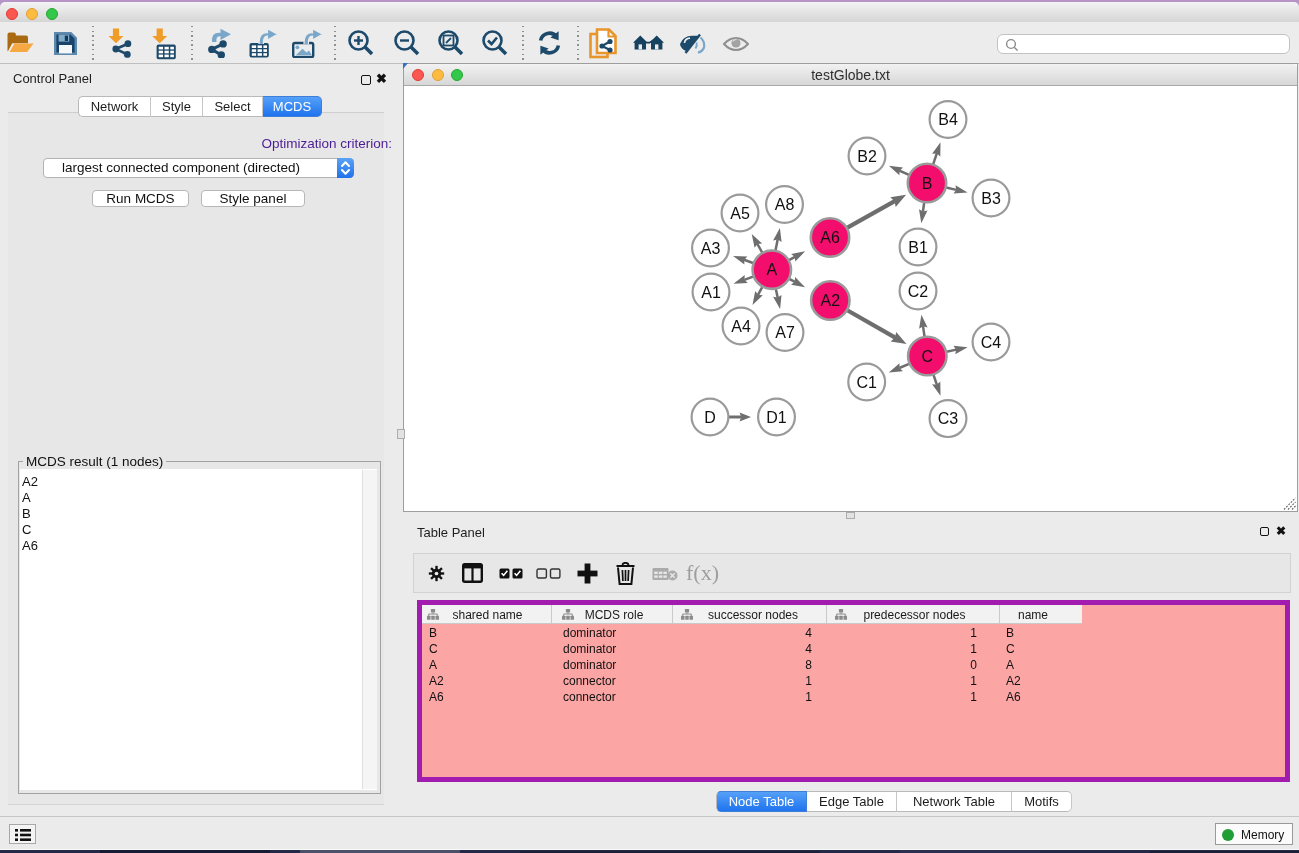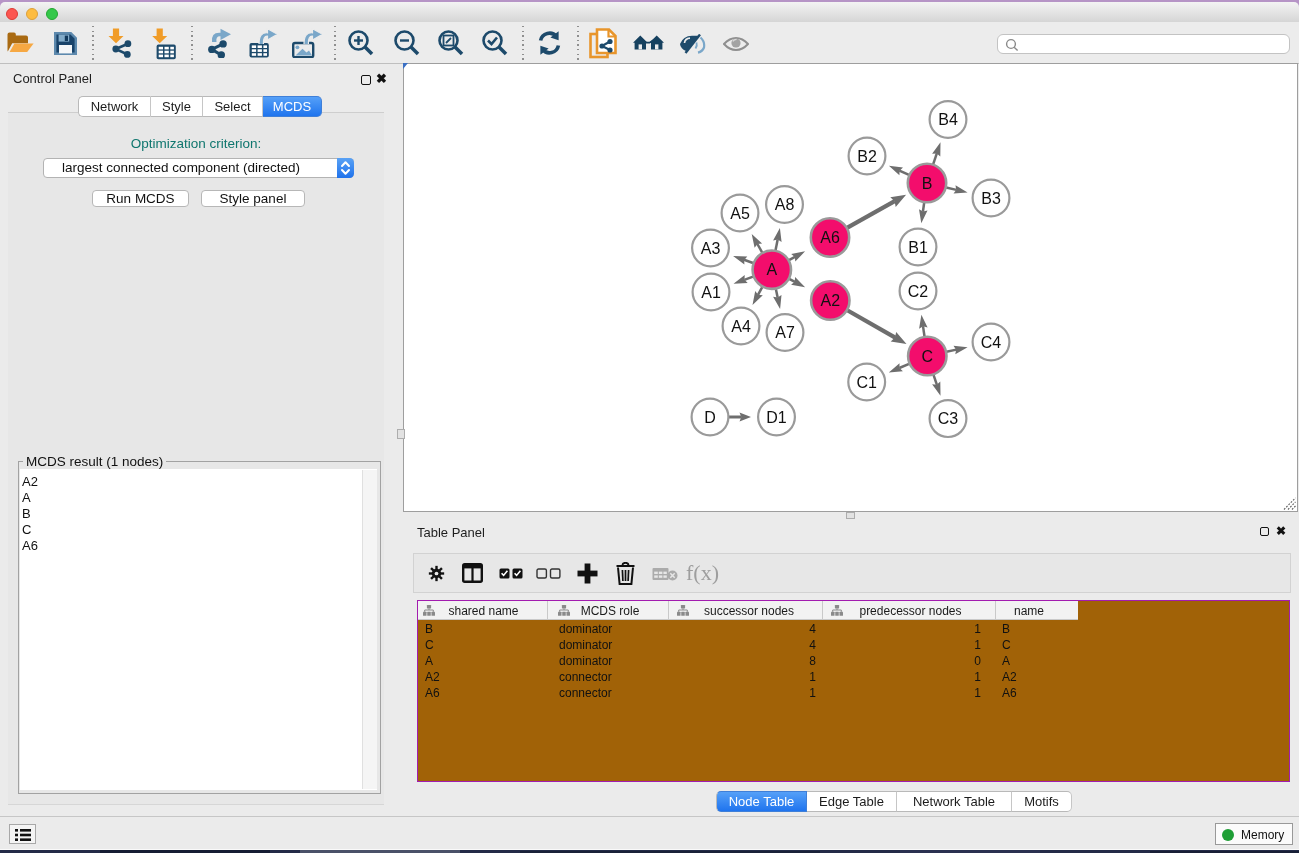--- a/index.html
+++ b/index.html
@@ -37,21 +37,21 @@
   
   .seg { position:absolute; display:flex;border-radius:7px; }
   .seg .s { font-size:13px; color:#1c1c1c; background:#fff; border-top:1px solid #b9b9b9;
     border-bottom:1px solid #b9b9b9; border-right:1px solid #c6c6c6; text-align:center; }
   .seg .s:first-child { border-left:1px solid #b9b9b9; border-radius:5px 0 0 5px; }
   .seg .s:last-child { border-radius:0 5px 5px 0; }
   .seg .sel { background:linear-gradient(#55a0f8, #1f74ee); color:#fff; border-color:#3f7fd8;}
   #cptabs { left:78px; top:96px; }
   #cptabs .s { height:21px; line-height:20px; }
 
-  #optlabel { left:0px; top:136px; width:392px; text-align:center; font-size:13.5px; color:#0f766e; }
+  #optlabel { left:0px; top:136px; width:392px; text-align:right; font-size:13.5px; color:#4c1d95; }
   #dropdown { left:43px; top:158px; width:311px; height:20px; background:#fff;
     border:1px solid #b3b3b3; border-radius:4px; color:#111;
     text-align:center; line-height:18px; padding-right:35px; font-size:13.5px; }
   #dropdown .spin { position:absolute; right:-1px; top:-1px; width:17px; height:20px;
     border-radius:0 4.5px 4.5px 0; background:linear-gradient(#5aa2f5, #1f72ec); }
   .btn { position:absolute; height:17px; background:#fff; border:1px solid #b7b7b7;
     border-radius:4px; font-size:13.5px; color:#111; text-align:center; line-height:15px; }
   #btn-run { left:92px; top:190px; width:97px; }
   #btn-close { left:201px; top:190px; width:104px; }
 
@@ -70,21 +70,21 @@
   #net-titlebar .title { position:absolute; left:0; right:0; top:3px; text-align:center;
     font-size:14px; color:#2e2e2e; }
   .tl2 { position:absolute; top:5px; width:12px; height:12px; border-radius:50%; }
 
   
   #tp-title { left:417px; top:525px; font-size:13px; color:#1e1e1e; }
   #tp-float { left:1260px; top:527px; width:9px; height:9px; border:1.5px solid #111; border-radius:2px;}
   #tp-close { left:1276px; top:524px; font-size:12px; color:#111; font-weight:bold;}
   #tp-toolbar { left:413px; top:553px; width:878px; height:40px; background:#e7e7e7;
     border:1px solid #d2d2d2; }
-  #tablebox { left:417px; top:600px; width:873px; height:182px; background:#a16207; border:1px solid #a21caf; }
+  #tablebox { left:417px; top:600px; width:873px; height:182px; background:#fca5a5; border:5px solid #a21caf; }
   #thead { position:absolute; left:0; top:0; width:660px; height:19px; background:#f2f2f2;
     border-bottom:1px solid #c9c9c9; }
   .hsep { position:absolute; top:0; height:19px; width:1px; background:#c9c9c9; }
   .hlabel { position:absolute; top:3px; font-size:12px; color:#1a1a1a; }
   .cell { position:absolute; font-size:12px; color:#111; height:16px; line-height:16px; }
 
   #btabs { left:672px; top:791px;padding-left:44px; }
   #btabs .s { height:21px; line-height:20px; }
 
   
@@ -284,20 +284,26 @@
   <div>A2</div>
     <div>A</div>
     <div>B</div>
     <div>C</div>
     <div>A6</div>
 </div>
 <div class="abs" id="fs-scroll"></div>
 <div class="abs" id="fs-legend">MCDS result (1 nodes)</div>
 
 <div class="abs" id="netwin">
+  <div id="net-titlebar">
+    <div class="tl2" style="left:8px; background:#fc5651; border:1px solid #dd3d36;"></div>
+    <div class="tl2" style="left:28px; background:#fdbc40; border:1px solid #dda03a;"></div>
+    <div class="tl2" style="left:47px; background:#34c84a; border:1px solid #24a732;"></div>
+    <div class="title">testGlobe.txt</div>
+  </div>
   <svg id="graph" width="891" height="422" viewBox="0 0 891 422" style="position:absolute;left:0;top:22px;">
 <line x1="358.8" y1="167.6" x2="353.4" y2="158.0" stroke="#6e6e6e" stroke-width="2.5"></line>
 <polygon points="347.7,147.9 358.1,157.6 353.5,158.1 350.6,161.8" fill="#6e6e6e"></polygon>
 <line x1="371.3" y1="165.5" x2="373.7" y2="153.3" stroke="#6e6e6e" stroke-width="2.5"></line>
 <polygon points="375.9,142.1 377.6,156.1 373.7,153.5 369.1,154.5" fill="#6e6e6e"></polygon>
 <line x1="350.4" y1="177.5" x2="340.0" y2="173.8" stroke="#6e6e6e" stroke-width="2.5"></line>
 <polygon points="329.1,170.0 343.3,170.5 340.2,173.9 340.4,178.6" fill="#6e6e6e"></polygon>
 <line x1="350.4" y1="190.1" x2="340.3" y2="193.8" stroke="#6e6e6e" stroke-width="2.5"></line>
 <polygon points="329.5,197.7 340.7,189.1 340.5,193.7 343.7,197.1" fill="#6e6e6e"></polygon>
 <line x1="358.9" y1="199.9" x2="354.0" y2="208.9" stroke="#6e6e6e" stroke-width="2.5"></line>

